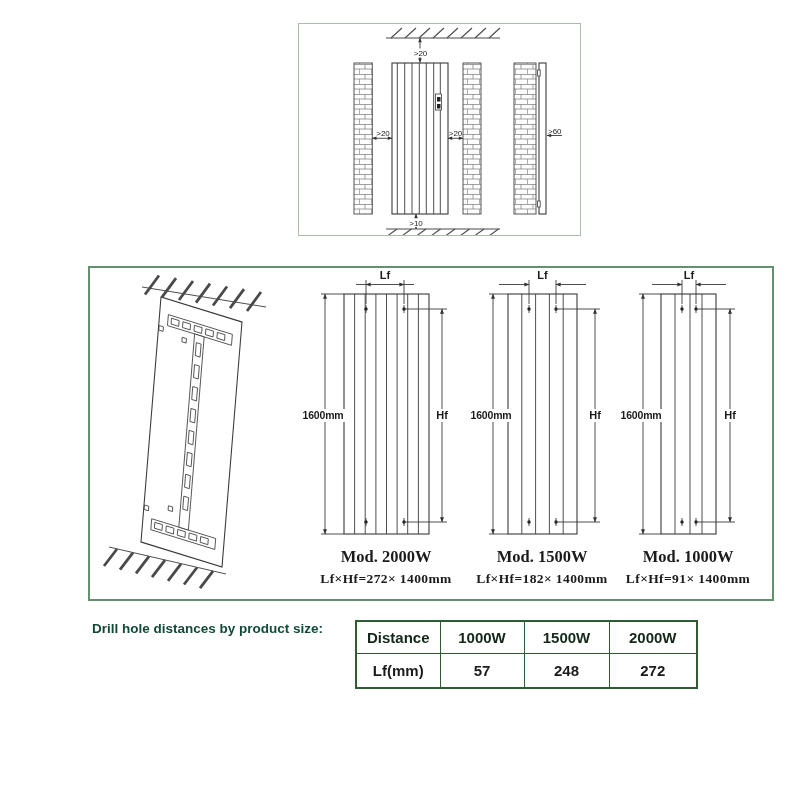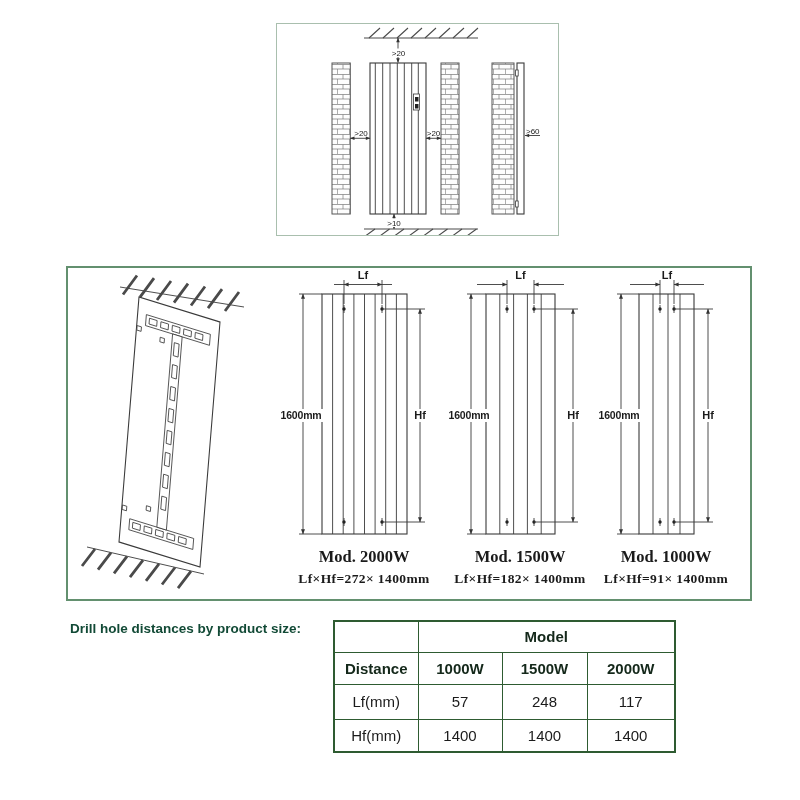--- a/index.html
+++ b/index.html
@@ -1,18 +1,18 @@
 <!DOCTYPE html>
 <html><head>
 <meta charset="utf-8">
 <style>
   html,body{margin:0;padding:0;background:#ffffff;}
   body{width:800px;height:800px;position:relative;overflow:hidden;
        font-family:"Liberation Sans",sans-serif;}
-  .abs{position:absolute;}
+  .abs{position:absolute;margin-left:22px;}
   .box-top{left:276px;top:23px;width:281px;height:211px;border:1.5px solid #a9bfae;}
   .box-main{left:66px;top:266px;width:682px;height:331px;border:2px solid #63906f;text-decoration:underline;}
   .box-top svg,.box-main svg{display:block;width:100%;height:100%;}
   .lnthin{stroke:#3a3a3a;stroke-width:0.9;fill:none;}
   .panel{fill:#ffffff;stroke:#3a3a3a;stroke-width:1.1;}
   .wall{fill:url(#brick);stroke:#555;stroke-width:1;}
   .hatch{stroke:#4a4a4a;stroke-width:1.1;fill:none;}
   .hatch2{stroke:#4a4a4a;stroke-width:2.8;fill:none;}
   .whitebg{fill:#ffffff;stroke:none;}
   .detail{fill:#ffffff;stroke:#3a3a3a;stroke-width:0.8;}
@@ -26,21 +26,21 @@
   .modname{font:600 16.5px "Liberation Serif",serif;}
   .formula{font:700 13.5px "Liberation Serif",serif;letter-spacing:0.4px;}
 
   
   .caption{left:70px;top:621px;font-size:13.5px;font-weight:bold;color:#124a36;}
   .spec{left:333px;top:620px;border-collapse:collapse;table-layout:fixed;}
   .spec td{border:1.5px solid #2e5b31;text-align:center;vertical-align:middle;
            font-size:15px;color:#1b1b1b;padding:0;}
   .spec{border:2.5px solid #2e5b31;}
   .spec td.hd{font-weight:700;color:#14281a;}
-  .spec td.val{font-weight:400;}
+  .spec td.val{font-weight:700;}
 </style>
 </head>
 <body>
 
 <div class="abs box-top">
 <svg viewBox="0 0 281 211" preserveAspectRatio="none">
   <defs>
     <pattern id="brick" width="12" height="10" patternUnits="userSpaceOnUse">
       <rect width="12" height="10" fill="#fdfdfd"></rect>
       <path d="M0 0.5H12 M0 5H12 M6 0.5V5 M0.35 5V10" stroke="#777" stroke-width="0.7" fill="none"></path>
@@ -269,36 +269,26 @@
 <div class="abs caption">Drill hole distances by product size:</div>
 
 <table class="abs spec">
   <colgroup>
     <col style="width:84px">
       <col style="width:84px">
       <col style="width:85px">
       <col style="width:88px">
   </colgroup>
   <tbody>
-  <tr style="height:31px">
-    <td></td>
-    <td class="hd" colspan="3">Model</td>
-  </tr>
   <tr style="height:32px">
     <td class="hd">Distance</td>
     <td class="hd">1000W</td>
     <td class="hd">1500W</td>
     <td class="hd">2000W</td>
   </tr>
   <tr style="height:35px">
     <td class="val">Lf(mm)</td>
     <td class="val">57</td>
     <td class="val">248</td>
-    <td class="val">117</td>
-  </tr>
-  <tr style="height:33px">
-    <td class="val">Hf(mm)</td>
-    <td class="val">1400</td>
-    <td class="val">1400</td>
-    <td class="val">1400</td>
+    <td class="val">272</td>
   </tr>
   </tbody>
 </table>
 
 </body></html>

